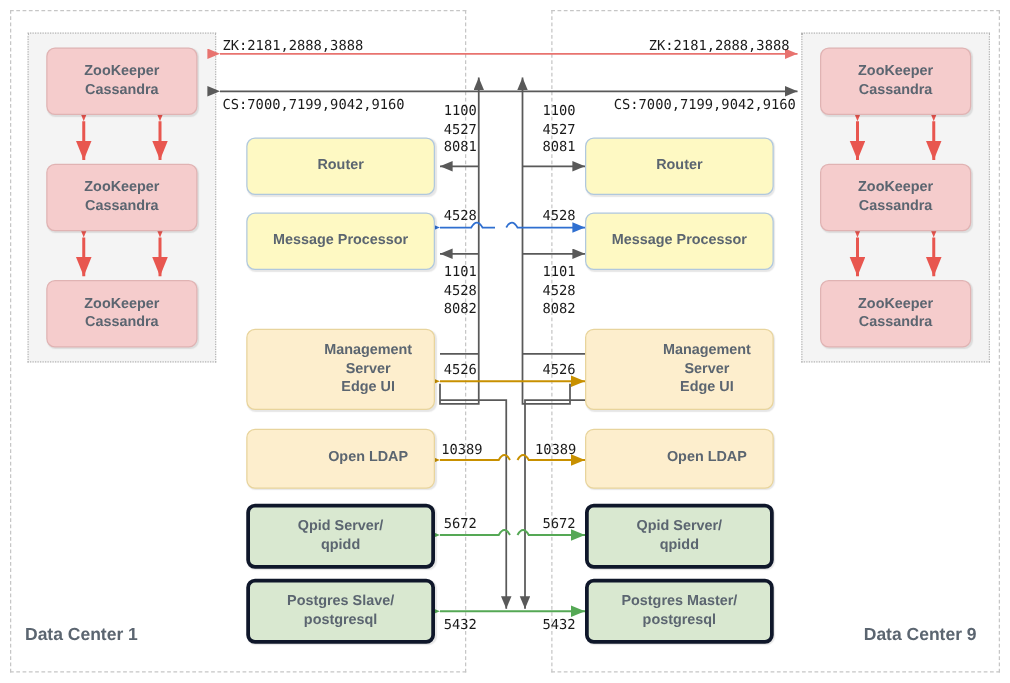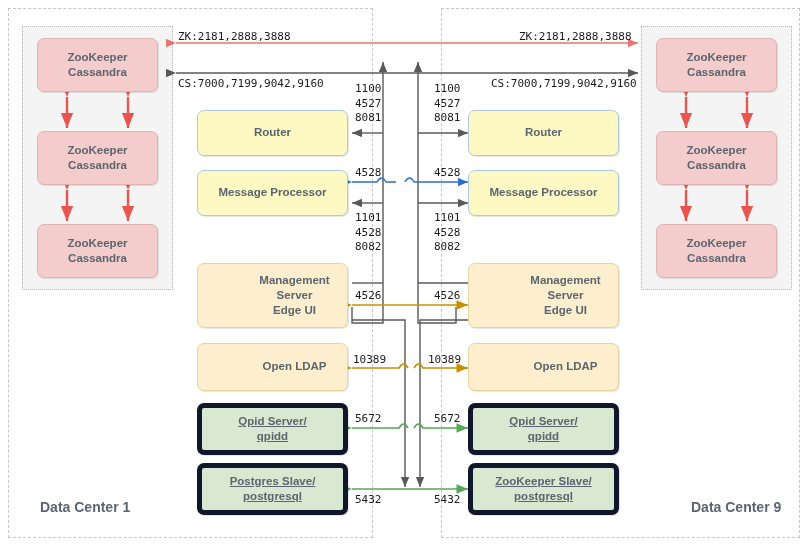--- a/index.html
+++ b/index.html
@@ -37,21 +37,21 @@
     font-size: 11.5px;
     font-weight: bold;
     color: #5b6570;
     line-height: 1.32;
     padding: 2px 4px;
     box-shadow: 1px 1px 1px rgba(0,0,0,0.10);
   }
   .node.pink   { background: #f5cccc; border: 1px solid #e0b3b3; justify-content: center; }
   .node.blue   { background: #fef9c3; border: 1px solid #b0c8de; }
   .node.yellow { background: #fdeecd; border: 1px solid #e8d49c; padding-left: 48px; }
-  .node.green  { background: #d9e8d0; border: 5px solid #0f172a; text-decoration: underline; }
+  .node.green  { background: #d9e8d0; border: 3px solid #0f172a; }
   .dc-label {
     position: absolute;
     font-size: 14px;
     font-weight: bold;
     color: #5b6570;
     white-space: nowrap;
   }
   svg.wires {
     position: absolute;
     left: 0; top: 0;
@@ -236,21 +236,21 @@
     <span>Open LDAP</span>
   </div>
   <div class="node green" style="left:468px; top:403px; width:151px; height:52px;">
     <span>
       <span>Qpid Server/</span><br>
       <span>qpidd</span>
     </span>
   </div>
   <div class="node green" style="left:468px; top:463px; width:151px; height:52px;">
     <span>
-      <span>ZooKeeper Slave/</span><br>
+      <span>Postgres Master/</span><br>
       <span>postgresql</span>
     </span>
   </div>
 
   <div class="port-label" style="left:178px; top:30px;">ZK:2181,2888,3888</div>
   <div class="port-label" style="left:519px; top:30px;">ZK:2181,2888,3888</div>
 
   <div class="port-label" style="left:178px; top:77px;">CS:7000,7199,9042,9160</div>
   <div class="port-label" style="left:491px; top:77px;">CS:7000,7199,9042,9160</div>
 
@@ -276,16 +276,16 @@
 
   <div class="port-label" style="left:353px; top:353px;">10389</div>
   <div class="port-label" style="left:428px; top:353px;">10389</div>
 
   <div class="port-label" style="left:355px; top:412px;">5672</div>
   <div class="port-label" style="left:434px; top:412px;">5672</div>
 
   <div class="port-label" style="left:355px; top:493px;">5432</div>
   <div class="port-label" style="left:434px; top:493px;">5432</div>
 
-  <div class="dc-label" style="left:20px; top:499px;margin-left:20px;">Data Center 1</div>
+  <div class="dc-label" style="left:20px; top:499px;">Data Center 1</div>
   <div class="dc-label" style="left:691px; top:499px;">Data Center 9</div>
 
 </div>
 
 </body></html>

